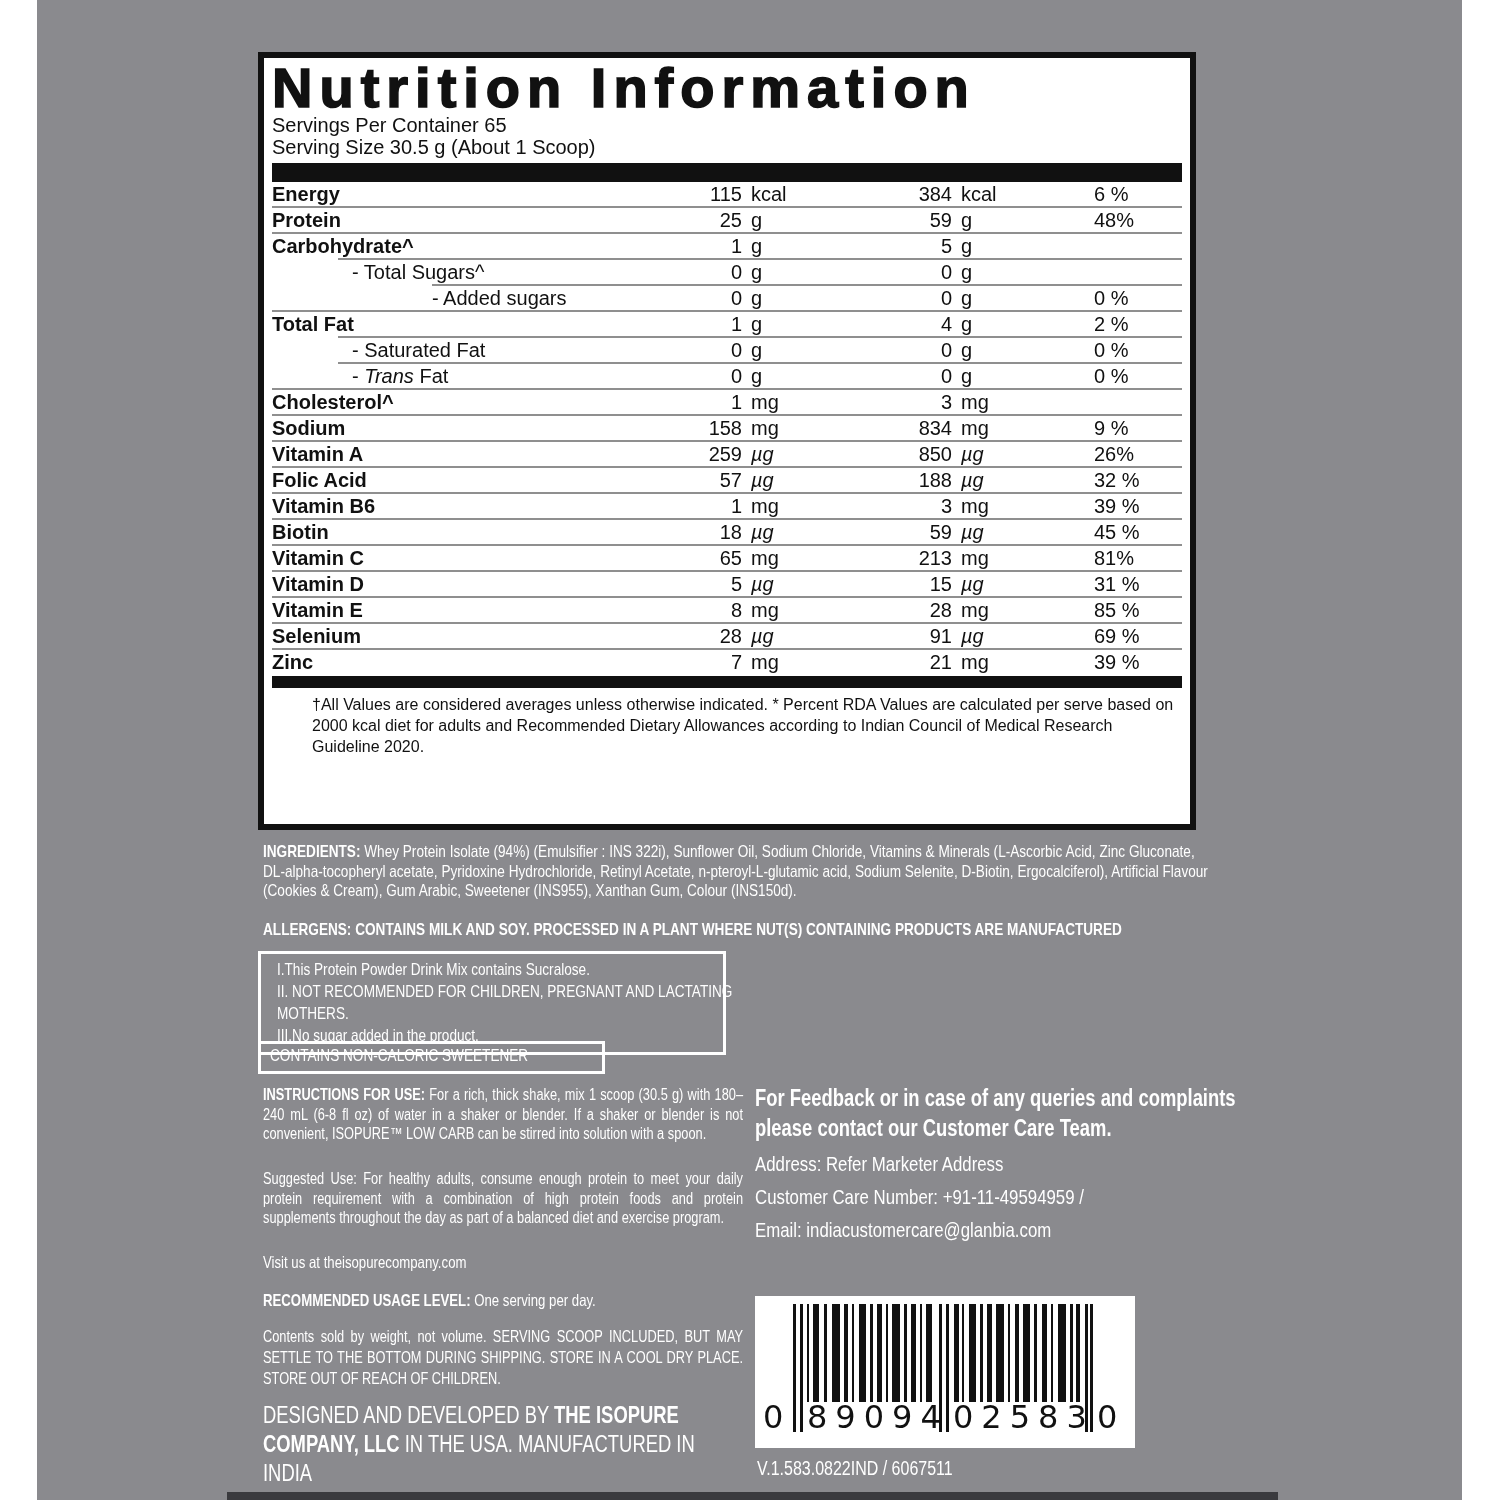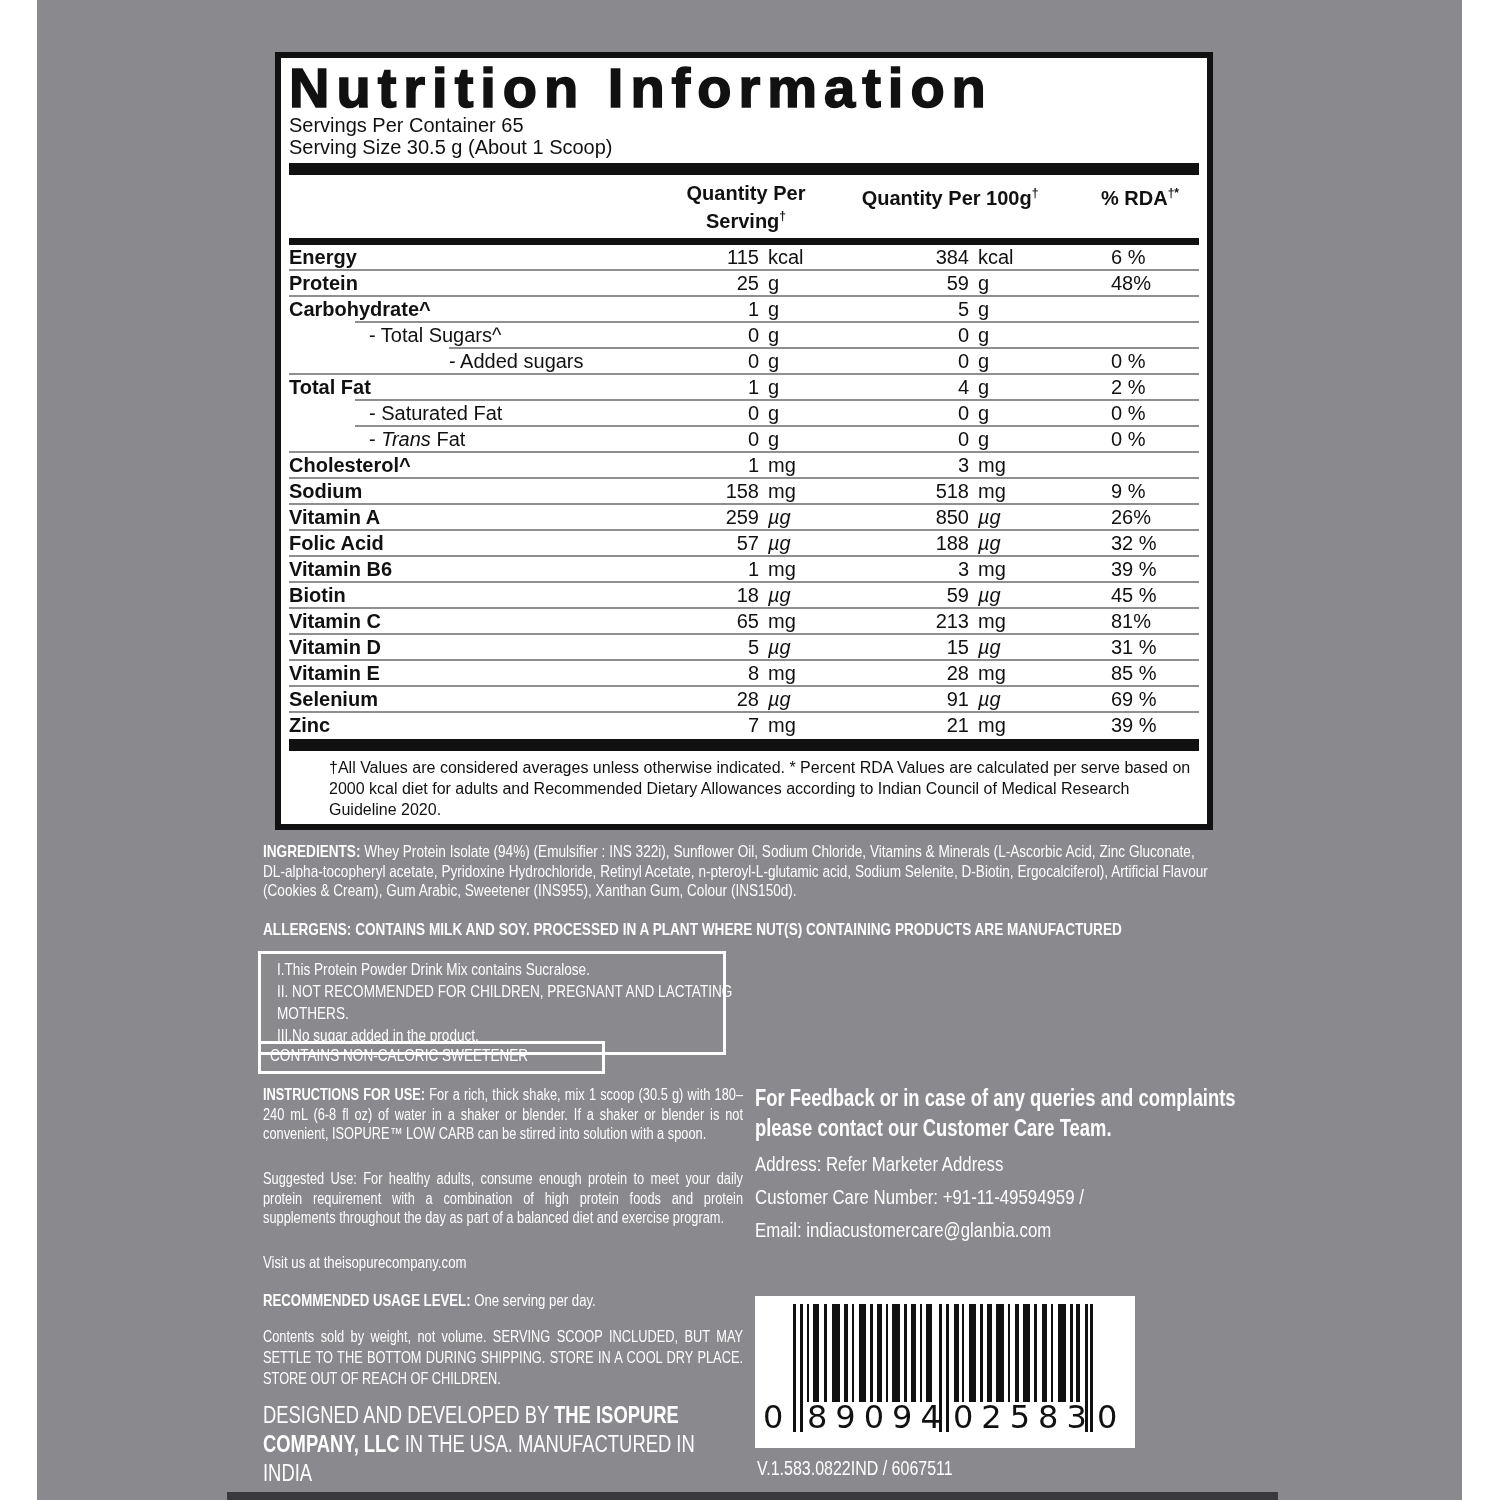--- a/index.html
+++ b/index.html
@@ -1,20 +1,20 @@
 <!DOCTYPE html>
 <html><head>
 <meta charset="utf-8">
 <style>
   html,body{margin:0;padding:0;}
   .page{position:relative;width:1500px;height:1500px;background:#ffffff;font-family:"Liberation Sans",sans-serif;overflow:hidden;}
   .label-bg{position:absolute;left:37px;top:0;width:1425px;height:1500px;background:#8a8a8e;}
 
   
-  .panel{position:absolute;left:275px;top:52px;width:938px;height:778px;background:#ffffff;
+  .panel{position:absolute;left:258px;top:52px;width:938px;height:778px;background:#ffffff;
          border:6px solid #111111;box-sizing:border-box;padding:4px 8px;overflow:hidden;color:#111111;}
   .title{font-size:56px;line-height:52px;font-weight:bold;letter-spacing:7px;white-space:nowrap;
          -webkit-text-stroke:1.6px #111111;margin:0;}
   .sub{font-size:20px;line-height:22px;margin:0;}
   .bar{background:#111111;}
   .bar-a{height:12px;margin-top:5px;}
   .bar-b{height:7px;}
   .bar-c{height:12px;margin-top:2px;}
 
   .grid6{display:grid;grid-template-columns:358px 112px 86px 124px 86px auto;}
@@ -85,26 +85,20 @@
 
 <div class="page">
   <div class="label-bg"></div>
 
   <div class="panel">
     <h1 class="title">Nutrition Information</h1>
     <p class="sub">Servings Per Container 65</p>
     <p class="sub">Serving Size 30.5 g (About 1 Scoop)</p>
     <div class="bar bar-a"></div>
 
-    <div class="grid6 thead">
-      <div></div>
-      <div class="th1"><span>Quantity Per Serving</span><sup>†</sup></div>
-      <div class="th2"><span>Quantity Per 100g</span><sup>†</sup></div>
-      <div class="th3"><span>% RDA</span><sup>†*</sup></div>
-    </div>
     <div class="bar bar-b"></div>
 
     <div>
         <div class="nrow">
           <div class="c-label">Energy</div>
           <div class="c-num">115</div>
           <div class="c-unit">kcal</div>
           <div class="c-num">384</div>
           <div class="c-unit">kcal</div>
           <div class="c-rda">6 %</div>
@@ -179,21 +173,21 @@
           <div class="c-unit">mg</div>
           <div class="c-num">3</div>
           <div class="c-unit">mg</div>
           <div class="c-rda"></div>
         </div>
         <div class="sep "></div>
         <div class="nrow">
           <div class="c-label">Sodium</div>
           <div class="c-num">158</div>
           <div class="c-unit">mg</div>
-          <div class="c-num">518</div>
+          <div class="c-num">834</div>
           <div class="c-unit">mg</div>
           <div class="c-rda">9 %</div>
         </div>
         <div class="sep "></div>
         <div class="nrow">
           <div class="c-label">Vitamin A</div>
           <div class="c-num">259</div>
           <div class="c-unit mu">µg</div>
           <div class="c-num">850</div>
           <div class="c-unit mu">µg</div>

